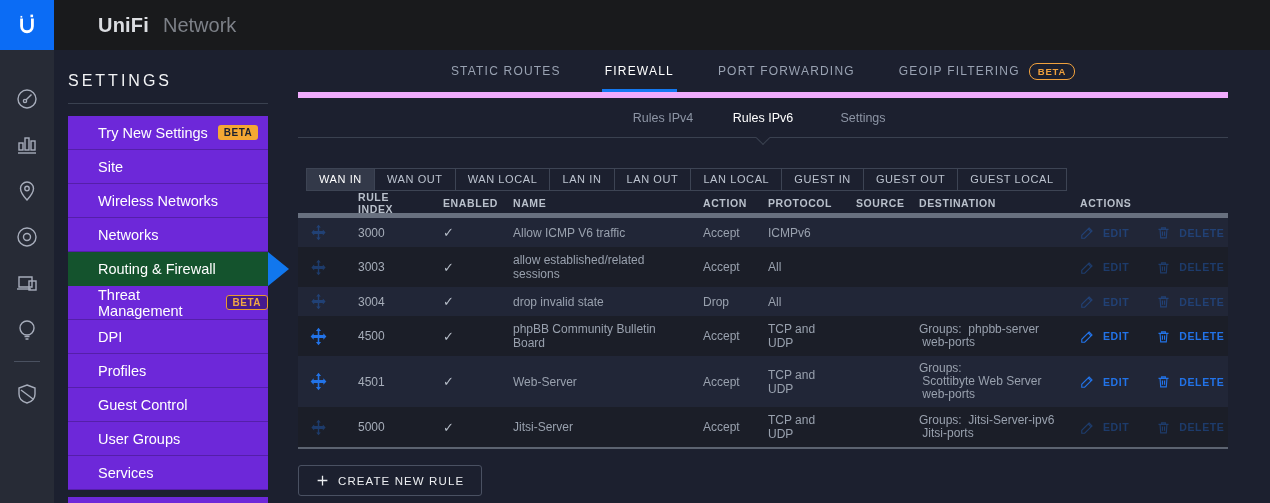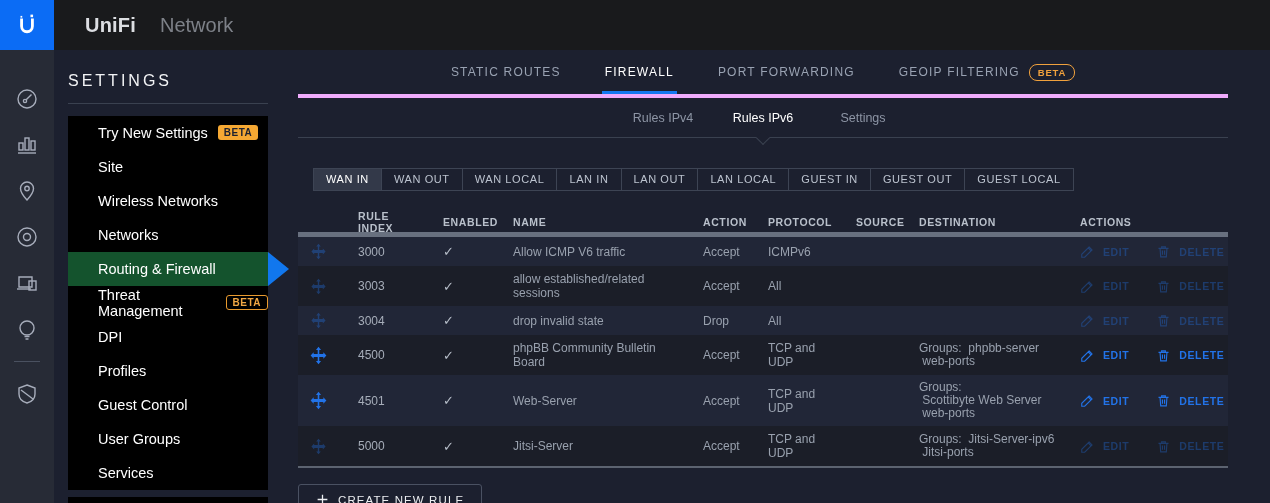--- a/index.html
+++ b/index.html
@@ -2,79 +2,79 @@
 <html><head>
 <meta charset="utf-8">
 <style>
   * { margin:0; padding:0; box-sizing:border-box; }
   html,body { width:1270px; height:503px; overflow:hidden; }
   body { background:#1c202f; font-family:"Liberation Sans", sans-serif; color:#cfd4dd; }
 
   
   .topbar { height:50px; background:#191a1c; display:flex; align-items:center; }
   .logo-sq { width:54px; height:50px; background:#0b6cf5; display:flex; align-items:center; justify-content:center; flex:none; }
-  .wordmark { margin-left:31px; display:flex; align-items:baseline; gap:24px; }
+  .wordmark { margin-left:44px; display:flex; align-items:baseline; gap:14px; }
   .wm-brand { font-size:20px; font-weight:bold; color:#dcdee2; letter-spacing:0.2px; }
   .wm-product { font-size:20px; color:#7d8188; }
 
   
   .app { display:flex; height:453px; }
 
   
   .rail { width:54px; background:#272b36; display:flex; flex-direction:column; align-items:center; padding-top:26px; flex:none; }
   .rail-item { width:54px; height:46px; display:flex; align-items:center; justify-content:center; color:#a7adbb; }
   .rail svg { display:block; }
   .rail-divider { width:26px; height:1px; background:#4a5160; margin:9px 0; }
 
   
   .sidebar { width:244px; flex:none; padding-top:22px; }
   .sb-title { margin-left:14px; color:#f2f3f5; font-size:16px; letter-spacing:3px; }
   .sb-divider { margin:13px 0 12px 14px; width:200px; height:1px; background:#3a4150; }
   .menu { width:200px; margin-left:14px; }
-  .menu-item { position:relative; height:34px; background:#000000; color:#fff; font-size:14.5px;
+  .menu-item { position:relative; height:34px; background:#6d28d9; color:#fff; font-size:14.5px;
                display:flex; align-items:center; padding-left:30px; gap:10px; cursor:pointer;
                border-bottom:1px solid rgba(0,0,0,0.22); }
   .menu-item.active { background:#14532d; border-bottom-color:transparent; }
   .menu-item.gap-above { margin-top:7px; }
   .active-arrow { position:absolute; right:-21px; top:0; width:0; height:0;
                   border-top:17px solid transparent; border-bottom:17px solid transparent;
                   border-left:21px solid #1177ee; }
   .badge-filled { background:#f5a833; color:#1d2130; font-size:10px; font-weight:bold; letter-spacing:0.5px;
                   border-radius:3px; padding:2px 6px; }
   .badge-outline { border:1px solid #e89a2e; color:#f0a744; font-size:10px; font-weight:bold; letter-spacing:0.5px;
                    border-radius:3px; padding:1px 6px; background:rgba(0,0,0,0.35); }
 
   
   .main-wrap { flex:1; }
   .main { width:930px; }
 
-  .tabs-row { height:48px; display:flex; justify-content:center; align-items:stretch; gap:44px; border-bottom:4px solid #f0abfc; }
+  .tabs-row { height:48px; display:flex; justify-content:center; align-items:stretch; gap:44px; border-bottom:6px solid #f0abfc; }
   .tab { position:relative; display:flex; align-items:center; gap:9px; font-size:12px; letter-spacing:1.2px;
          color:#99a2b2; cursor:pointer; }
   .tab.active { color:#ffffff; }
   .tab.active .tab-underline { position:absolute; left:-3px; right:-3px; bottom:0; height:3px; background:#1478f0; }
   .beta-pill { border:1px solid #f0a13d; color:#f0a13d; font-size:9.5px; font-weight:bold; letter-spacing:0.8px;
                border-radius:8px; padding:2px 8px; }
 
   .subtabs-row { height:40px; display:flex; justify-content:center; align-items:center; border-bottom:1px solid #3a4150; }
   .subtab { position:relative; width:100px; height:100%; display:flex; align-items:center; justify-content:center;
             font-size:12.5px; color:#8d95a5; cursor:pointer; }
   .subtab.active { color:#ffffff; }
   .subtab-caret { position:absolute; bottom:-6px; left:calc(50% - 5px); width:10px; height:10px;
                   background:#1c202f; border-right:1px solid #3a4150; border-bottom:1px solid #3a4150;
                   transform:rotate(45deg); }
 
   .iface-tabs { margin-top:30px; display:inline-flex; }
   .iface-tab { padding:4px 12px 5px; border:1px solid #3d4454; margin-left:-1px; font-size:11px; letter-spacing:0.6px;
                color:#bcc3cf; cursor:pointer; white-space:nowrap; }
-  .iface-tab:first-child { margin-left:15px; }
+  .iface-tab:first-child { margin-left:8px; }
   .iface-tab.active { background:#333949; color:#fff; }
 
   
-  .table { margin-top:19px; }
+  .table { }
   .tgrid { display:grid; grid-template-columns:40px 85px 70px 190px 65px 88px 63px 161px 1fr; }
   .tgrid > div { padding-left:20px; }
   .tgrid > div.cell-move { padding-left:0; display:flex; align-items:center; justify-content:center; }
   .thead { height:22px; align-items:center; font-size:10.5px; font-weight:bold; letter-spacing:0.6px; color:#b9c0cb; }
   .scrollbar-top { height:5px; background:#68707f; }
   .trow { align-items:center; padding:6px 0; font-size:12px; color:#99a1ae; }
   .trow.alt-a { background:#212637; }
   .trow.alt-b { background:#1b1e28; }
   .cell-index { color:#a6adb9; }
   .cell-enabled { color:#b6bdc8; font-size:13px; }

